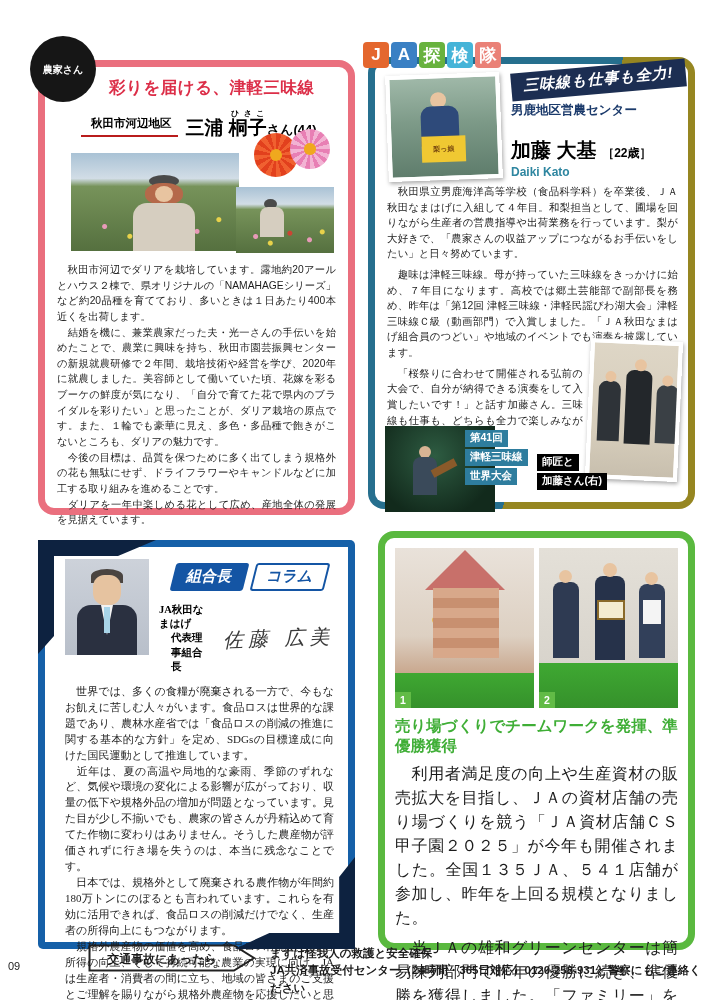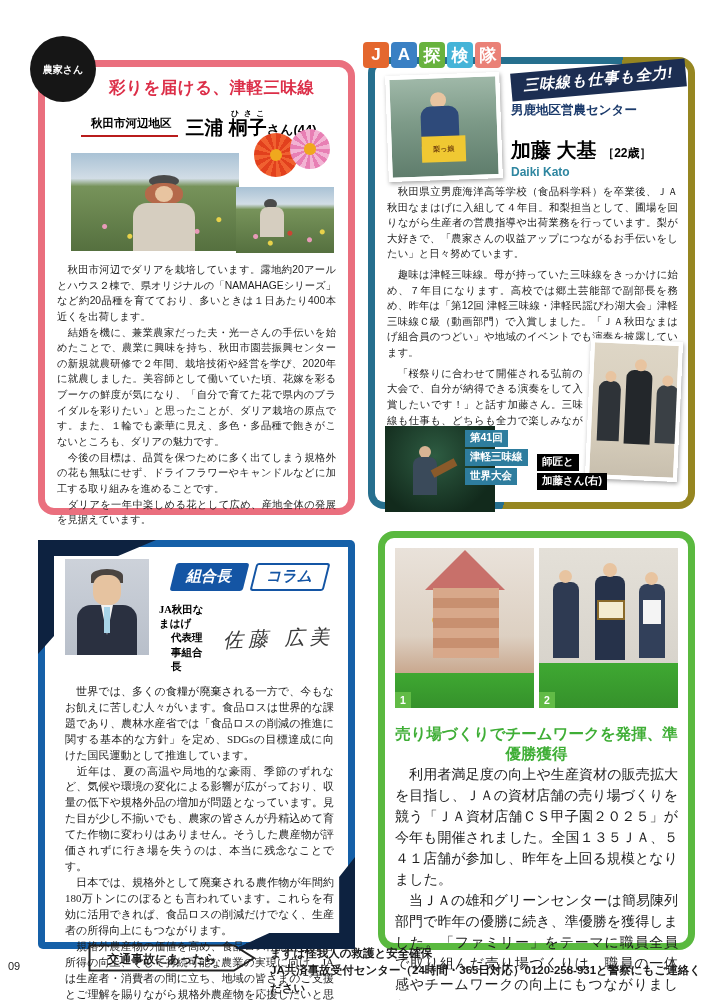--- a/index.html
+++ b/index.html
@@ -101,22 +101,22 @@
   .p4-photo { position:relative; width:141px; height:160px; overflow:hidden; }
   .ph-display { background:
         radial-gradient(circle at 30% 45%, #e8b03a 4px, transparent 5px),
         radial-gradient(circle at 55% 55%, #d8623a 4px, transparent 5px),
         radial-gradient(circle at 70% 40%, #5a9e4a 4px, transparent 5px),
         radial-gradient(circle at 45% 65%, #e8e0c0 5px, transparent 6px),
         linear-gradient(180deg,#e9e2da 0%,#ddd0c2 55%,#c9a88f 78%,#3fa832 78%,#35912b 100%); }
   .ph-award { background:linear-gradient(180deg,#e4e0d8 0%,#d8d4cc 72%,#3fa832 72%,#35912b 100%); }
   .numbadge { position:absolute; left:0; bottom:0; width:16px; height:16px; background:#62bb46; color:#fff;
         font-size:10.5px; font-weight:bold; display:flex; align-items:center; justify-content:center; }
-  .p4-title { color:#3fae36; font-size:15.5px; font-weight:bold; line-height:1.3; margin-top:16px;text-align:center; }
-  .p4-text { font-size:14px; line-height:1.5; margin-top:0; }
+  .p4-title { color:#3fae36; font-size:15.5px; font-weight:bold; line-height:1.3; margin-top:8px; }
+  .p4-text { font-size:16px; line-height:1.5; margin-top:6px; }
   .p4-caps { margin-top:8px; }
   .cap-row { display:flex; align-items:center; margin-top:4px; font-size:11px; font-weight:bold; color:#222; }
   .numchip { width:15px; height:15px; background:#62bb46; color:#fff; font-size:10px; font-weight:bold;
         display:flex; align-items:center; justify-content:center; margin-right:6px; flex:0 0 15px; }
 
   
   .accident { position:absolute; left:88px; top:944px; display:flex; align-items:flex-start; }
   .acc-label { position:relative; width:168px; height:28px; flex:0 0 168px; }
   .acc-label svg { display:block; }
   .acc-lines { margin-left:14px; font-size:11.5px; font-weight:bold; color:#1a1a1a; line-height:1.5; padding-top:1px; }

